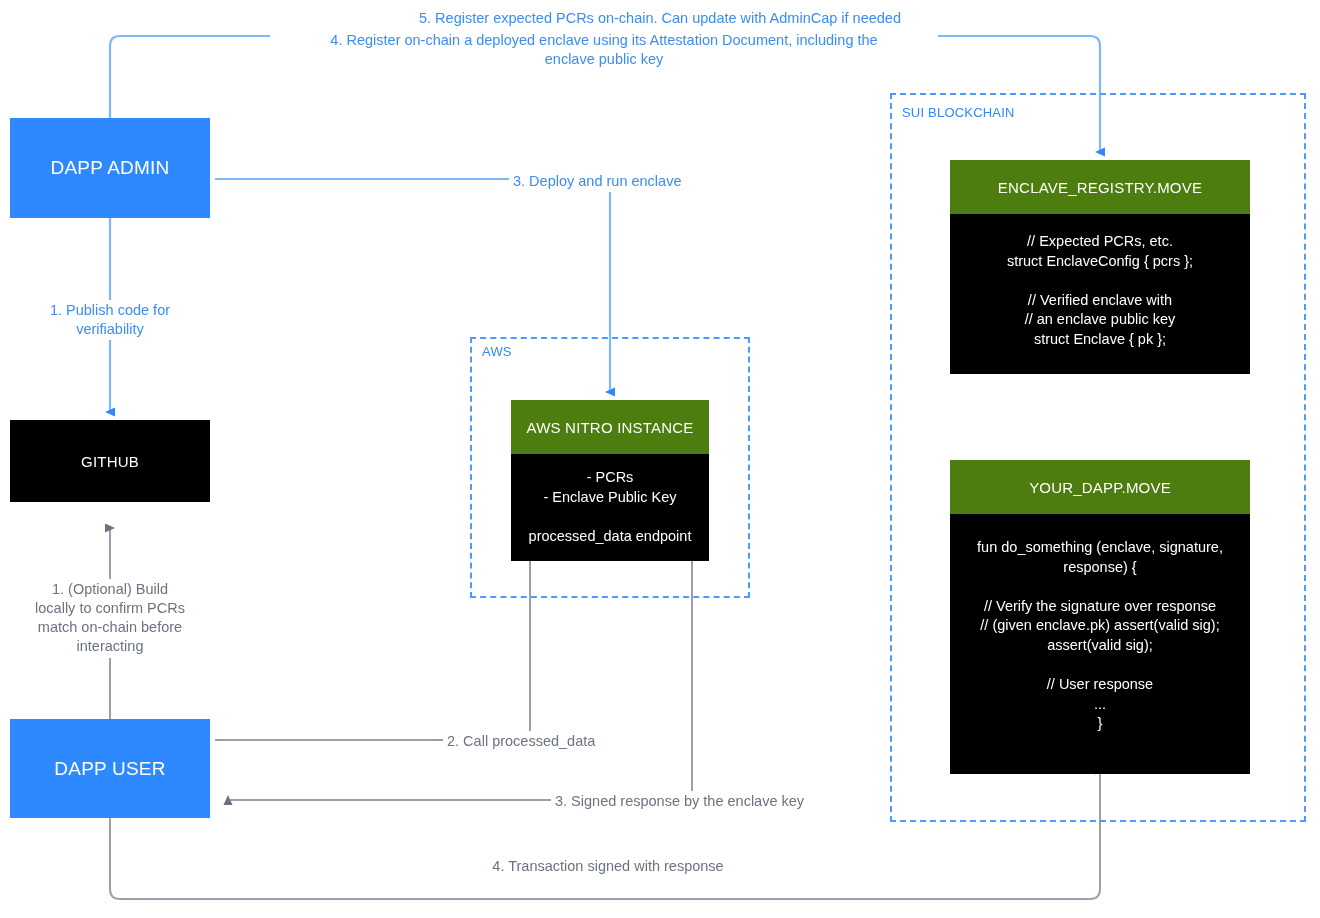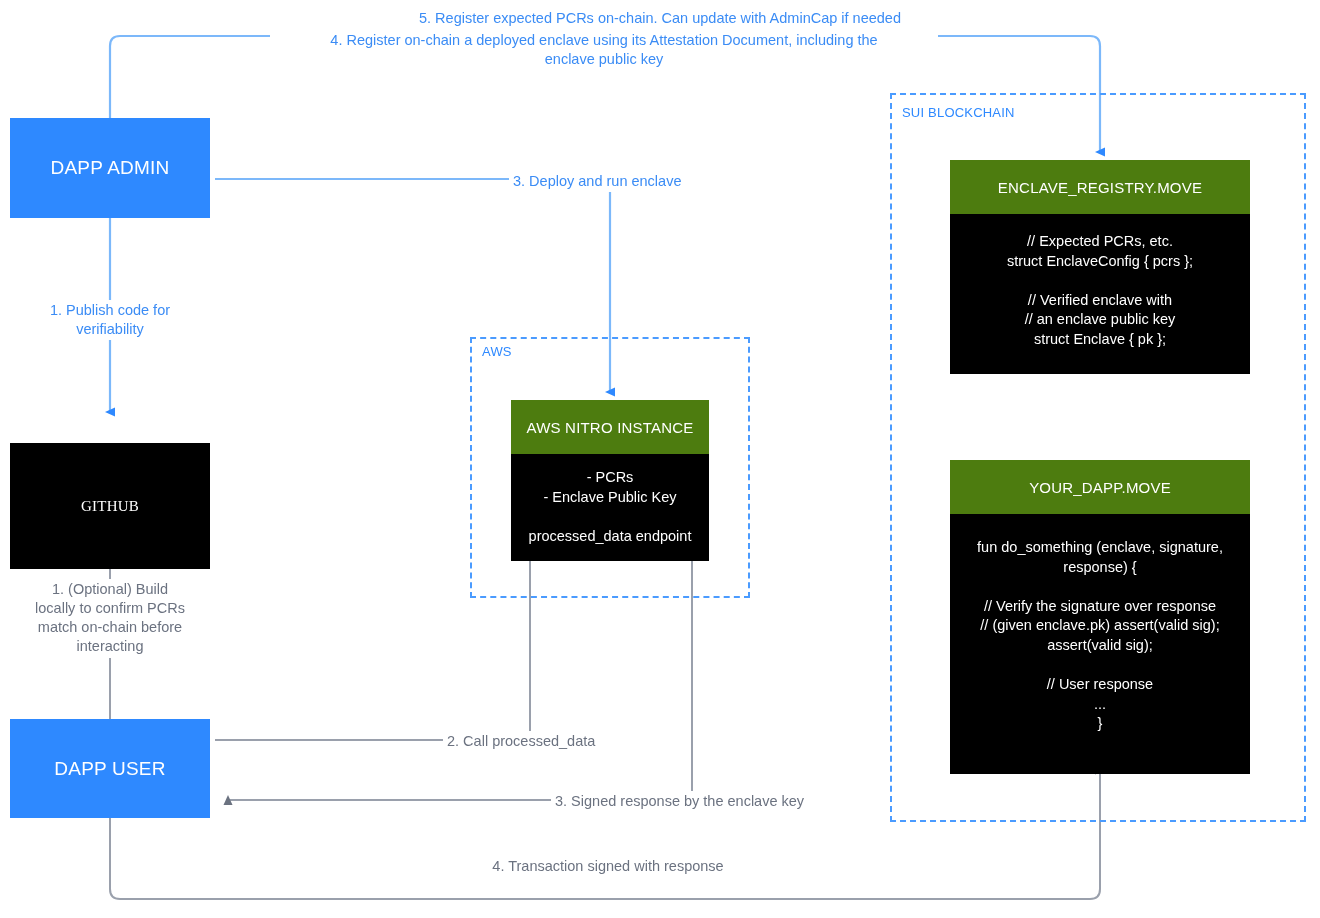--- a/index.html
+++ b/index.html
@@ -144,21 +144,21 @@
   <div class="group" style="left:470px; top:337px; width:280px; height:261px;"></div>
   <div class="group-label" style="left:478px; top:344px;">AWS</div>
 
   <div class="group" style="left:890px; top:93px; width:416px; height:729px;"></div>
   <div class="group-label" style="left:898px; top:105px;">SUI BLOCKCHAIN</div>
 
   <div class="node solid-blue" style="left:10px; top:118px; width:200px; height:100px;">
     <span>DAPP ADMIN</span>
   </div>
 
-  <div class="node solid-black" style="left:10px; top:443px; width:200px; height:126px;font-family:Liberation Serif, serif;">
+  <div class="node solid-black" style="left:10px; top:420px; width:200px; height:82px;">
     <span>GITHUB</span>
   </div>
 
   <div class="node" style="left:511px; top:400px; width:198px; height:145px;">
     <div class="card-header">AWS NITRO INSTANCE</div>
     <div class="card-body" style="height:107px;">- PCRs
 - Enclave Public Key
 
 processed_data endpoint</div>
   </div>

